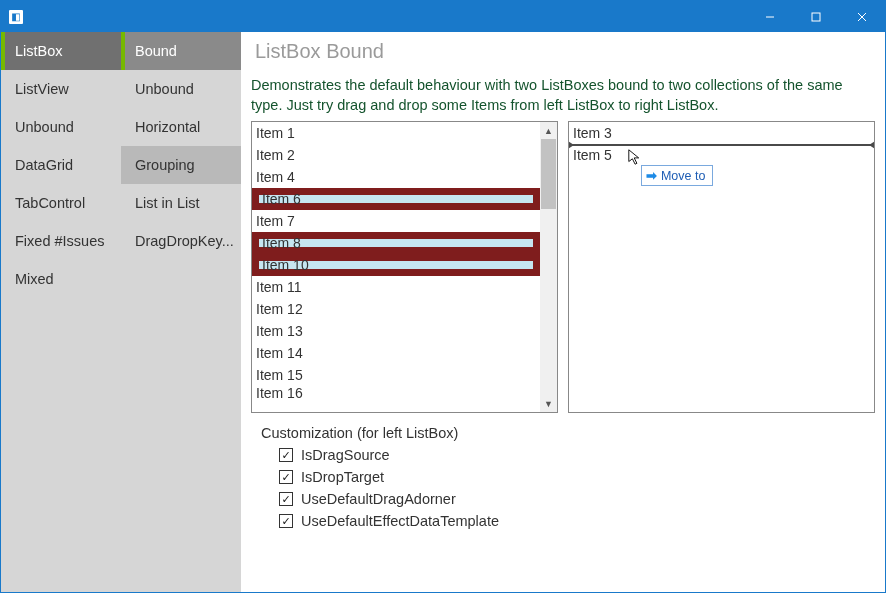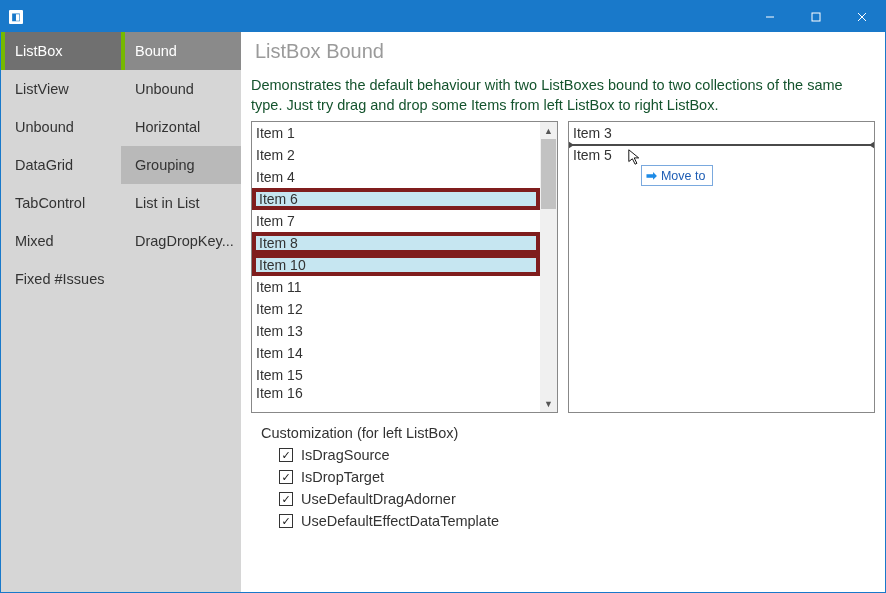--- a/index.html
+++ b/index.html
@@ -26,21 +26,21 @@
   .pagetitle { height:38px; display:flex; align-items:center; padding:0 14px; color:#9a9a9a; font-size:20px; background:#fff; }
   .desc { padding:6px 10px 6px 10px; font-size:14.5px; color:#14532d; line-height:1.35;}
   .lists { display:flex; gap:10px; padding:0 10px;}
   .listbox { flex:1; border:1px solid #888; background:#fff; height:292px; display:flex; position:relative;}
   .listbox .track { width:17px; background:#f0f0f0; display:flex; flex-direction:column; align-items:center; }
   .listbox .sbtn { width:17px; height:17px; display:flex; align-items:center; justify-content:center; color:#555; font-size:9px;}
   .listbox .thumb { width:15px; flex:0 0 70px; background:#c2c2c2; margin-top:0;}
   .listbox .thumbspacer { flex:1; }
   .listbox .items { flex:1; overflow:hidden; }
   .listbox .li { height:22px; display:flex; align-items:center; padding:0 4px; font-size:14px;}
-  .listbox .li.sel { background:#c6e6f1; border:4px solid #7f1d1d; height:22px; padding:0 3px;}
+  .listbox .li.sel { background:#c6e6f1; border:7px solid #7f1d1d; height:22px; padding:0 3px;}
   .listbox .li.last { height:14px; overflow:hidden; }
 
   .dropline { position:absolute; left:0; right:0; top:22px; height:3px; }
   .dropline::before, .dropline::after { content:""; position:absolute; top:-3px; width:0; height:0; border:4px solid transparent; }
   .dropline::before { left:-1px; border-left-color:#4a4a4a; border-left-width:6px;}
   .dropline::after { right:-1px; border-right-color:#4a4a4a; border-right-width:6px;}
   .dropline .bar { position:absolute; left:2px; right:2px; top:0px; height:2px; background:#4a4a4a; }
 
   .cursor { position:absolute; width:18px; height:18px; pointer-events:none;}
   .adorner { position:absolute; border:1px solid #7aa9de; background:#fff; padding:2px 7px 2px 4px; font-size:12.5px; color:#1e5db4; display:flex; align-items:center; gap:4px; pointer-events:none;}
@@ -77,22 +77,22 @@
   </div>
 
   <div class="body">
 
     <div class="nav" id="nav1">
         <div class="item sel">ListBox</div>
         <div class="item">ListView</div>
         <div class="item">Unbound</div>
         <div class="item">DataGrid</div>
         <div class="item">TabControl</div>
+        <div class="item">Fixed #Issues</div>
         <div class="item">Mixed</div>
-        <div class="item">Fixed #Issues</div>
       </div>
     <div class="nav" id="nav2">
         <div class="item sel2">Bound</div>
         <div class="item">Unbound</div>
         <div class="item">Horizontal</div>
         <div class="item hi">Grouping</div>
         <div class="item">List in List</div>
         <div class="item">DragDropKey...</div>
       </div>
 

